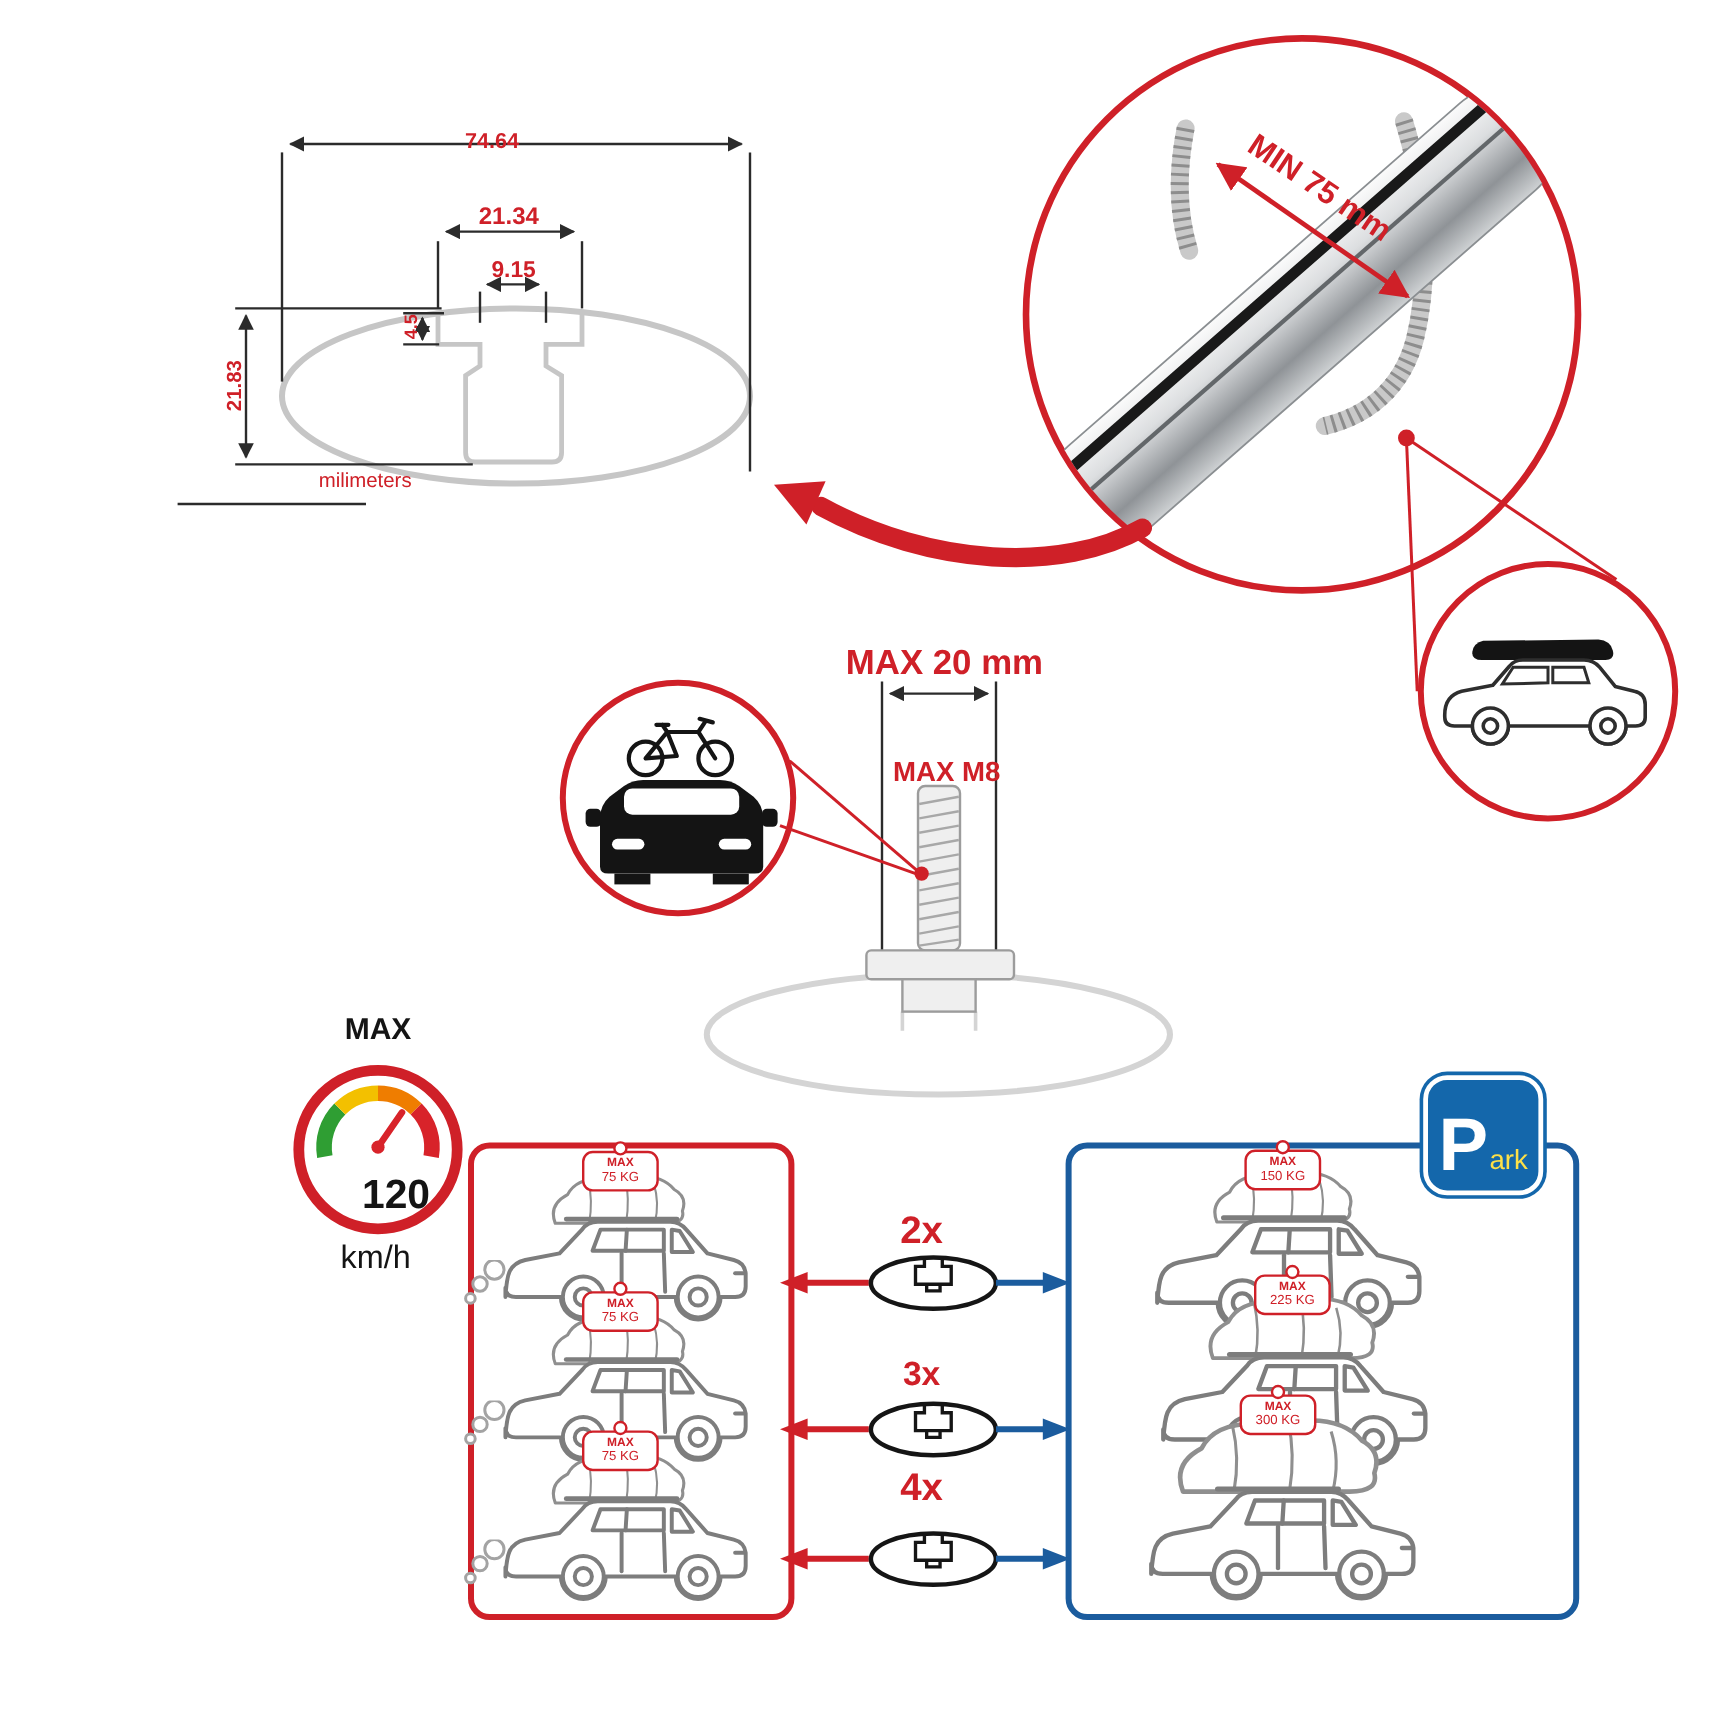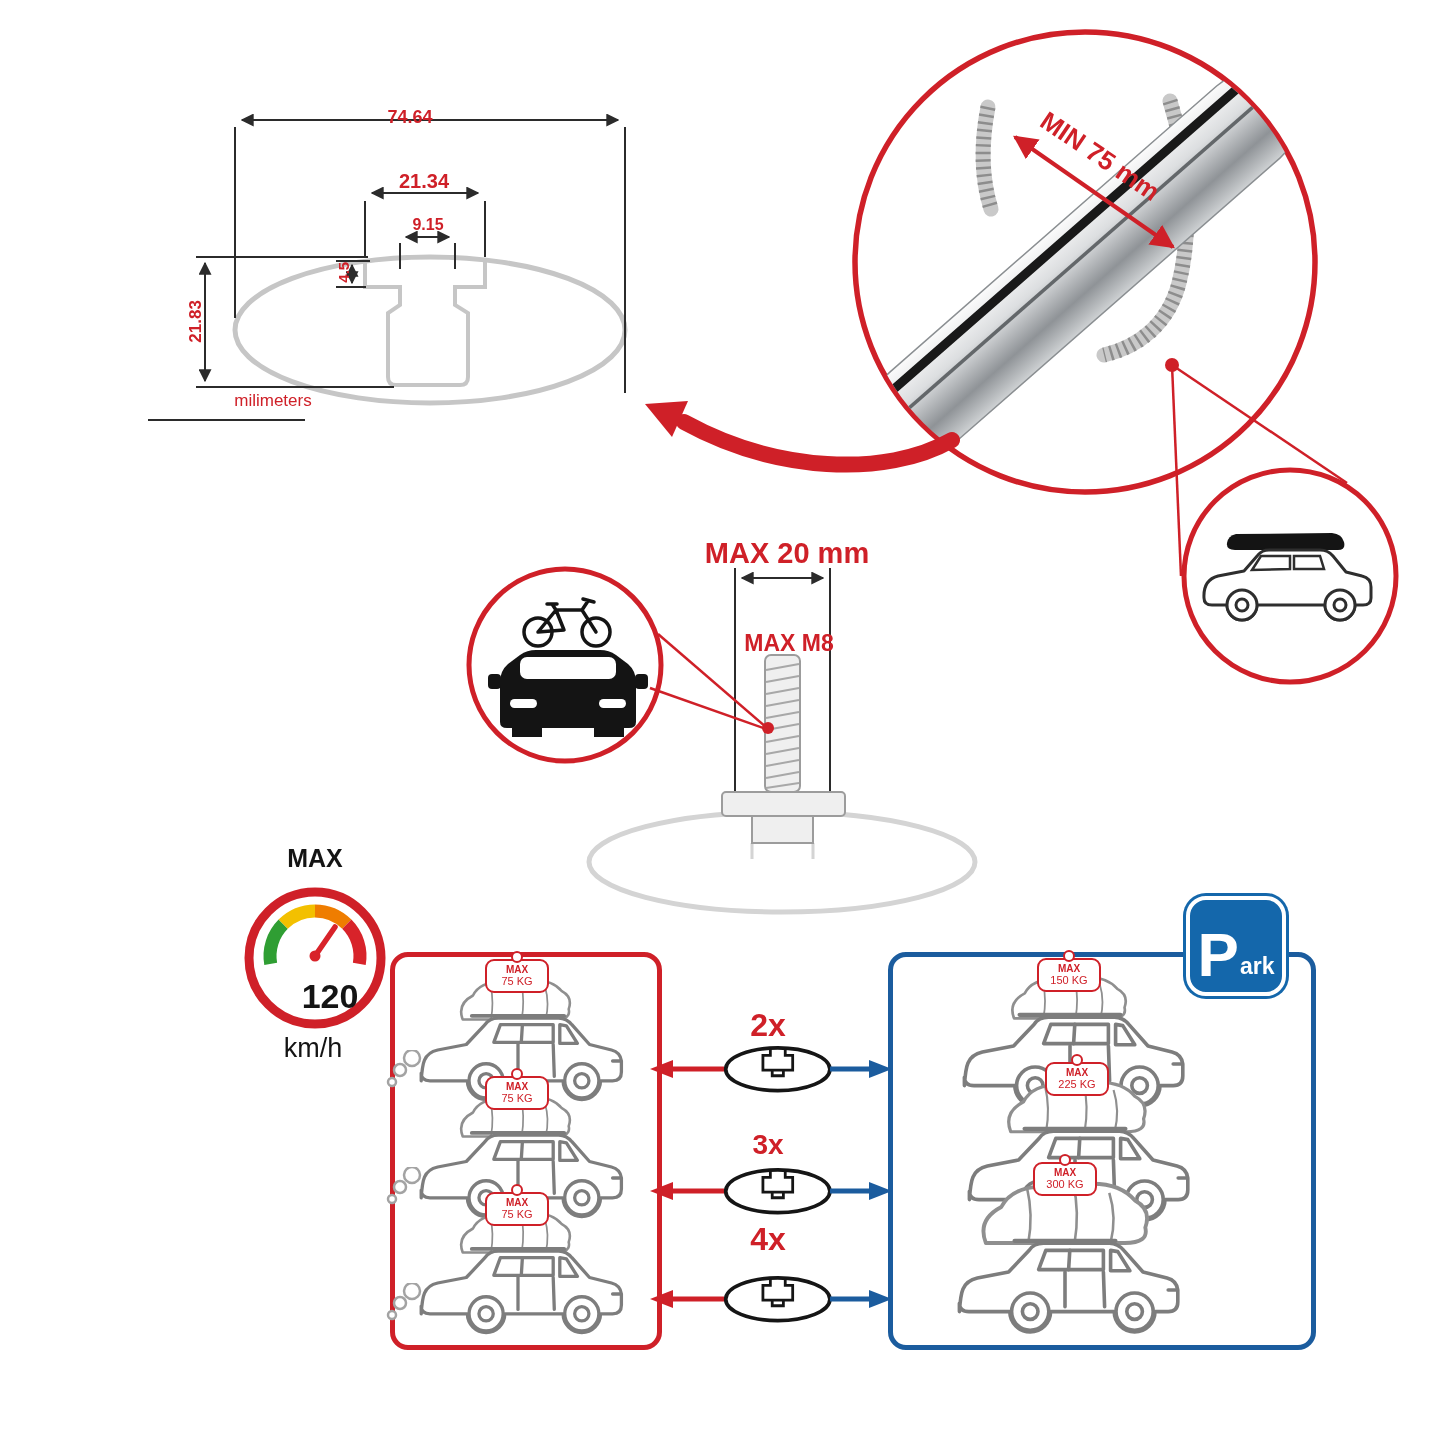--- a/index.html
+++ b/index.html
@@ -16,21 +16,21 @@
           border-radius:9px;padding:3px 0 4px;text-align:center;line-height:1.1;}
   .bubble::before{content:"";position:absolute;top:-10px;left:50%;width:8px;height:8px;
           margin-left:-6px;border:2.5px solid #cf2028;border-radius:50%;background:#fff;}
   .bubble .b1{font-size:10px;font-weight:bold;color:#cf2028;}
   .bubble .b2{font-size:11px;font-weight:normal;color:#cf2028;}
   #park-sign{position:absolute;left:1186px;top:896px;width:100px;height:100px;
           background:#1467ab;border:4px solid #fff;border-radius:20px;
           box-shadow:0 0 0 3px #1467ab;display:flex;align-items:flex-end;
           justify-content:center;padding-bottom:10px;box-sizing:border-box;}
   .park-p{color:#fff;font-size:62px;font-weight:bold;line-height:0.85;}
-  .park-ark{color:#ffffff;font-size:23px;font-weight:bold;margin-left:1px;margin-bottom:2px;}
+  .park-ark{color:#fde047;font-size:23px;font-weight:normal;margin-left:1px;margin-bottom:2px;}
 </style>
 </head>
 <body>
 
 <div id="stage">
 
   <svg width="0" height="0" style="position:absolute">
     <defs>
       <g id="suv-shape" fill="#fff" stroke="#7d7d7d" stroke-width="3" stroke-linejoin="round" stroke-linecap="round">
         <path d="M12,78 C13,62 14,53 27,50 L53,45 L70,27 Q74,21 82,21 L137,21 Q144,21 149,27 L165,45 L185,50 Q193,52 194,60 L194,70 Q194,78 186,78 L175,78 A17,17 0 0 1 141,78 L88,78 A17,17 0 0 1 54,78 L20,78 Q12,78 12,71 Z"></path>
@@ -273,24 +273,24 @@
   <svg class="abs" style="left:945px;top:1218px" width="240" height="120" viewBox="0 0 200 100">
       <use href="#suv-shape"></use>
     </svg>
   <div class="bubble" style="left:1033px;top:1162px">
     <div class="b1">MAX</div>
     <div class="b2">300 KG</div>
   </div>
 
   <div class="lbl" style="left:330px;top:108px;width:160px;font-size:18px">74.64</div>
   <div class="lbl" style="left:356px;top:170px;width:136px;font-size:20px">21.34</div>
-  <div class="lbl" style="left:368px;top:216px;width:120px;font-size:16px">9.15</div>
+  <div class="lbl" style="left:368px;top:216px;width:120px;font-size:19px">9.15</div>
   <div class="lbl rot90" style="left:322px;top:264px;width:44px;font-size:15px">4.5</div>
   <div class="lbl rot90" style="left:161px;top:312px;width:70px;font-size:17px">21.83</div>
-  <div class="lbl" style="left:203px;top:392px;width:140px;font-size:17px;text-align:center;font-weight:normal">milimeters</div>
+  <div class="lbl" style="left:203px;top:392px;width:140px;font-size:17px;text-align:right;font-weight:normal">milimeters</div>
 
   <div class="lbl" style="left:1000px;top:142px;width:200px;font-size:26px;transform:rotate(34deg)">MIN 75 mm</div>
 
   <div class="lbl" style="left:687px;top:538px;width:200px;font-size:29px">MAX 20 mm</div>
   <div class="lbl" style="left:719px;top:631px;width:140px;font-size:23px">MAX M8</div>
 
   <div class="lbl dark" style="left:265px;top:845px;width:100px;font-size:25px">MAX</div>
   <div class="lbl dark" style="left:280px;top:978px;width:100px;font-size:34px">120</div>
   <div class="lbl dark" style="left:263px;top:1034px;width:100px;font-size:27px;font-weight:normal">km/h</div>
 

